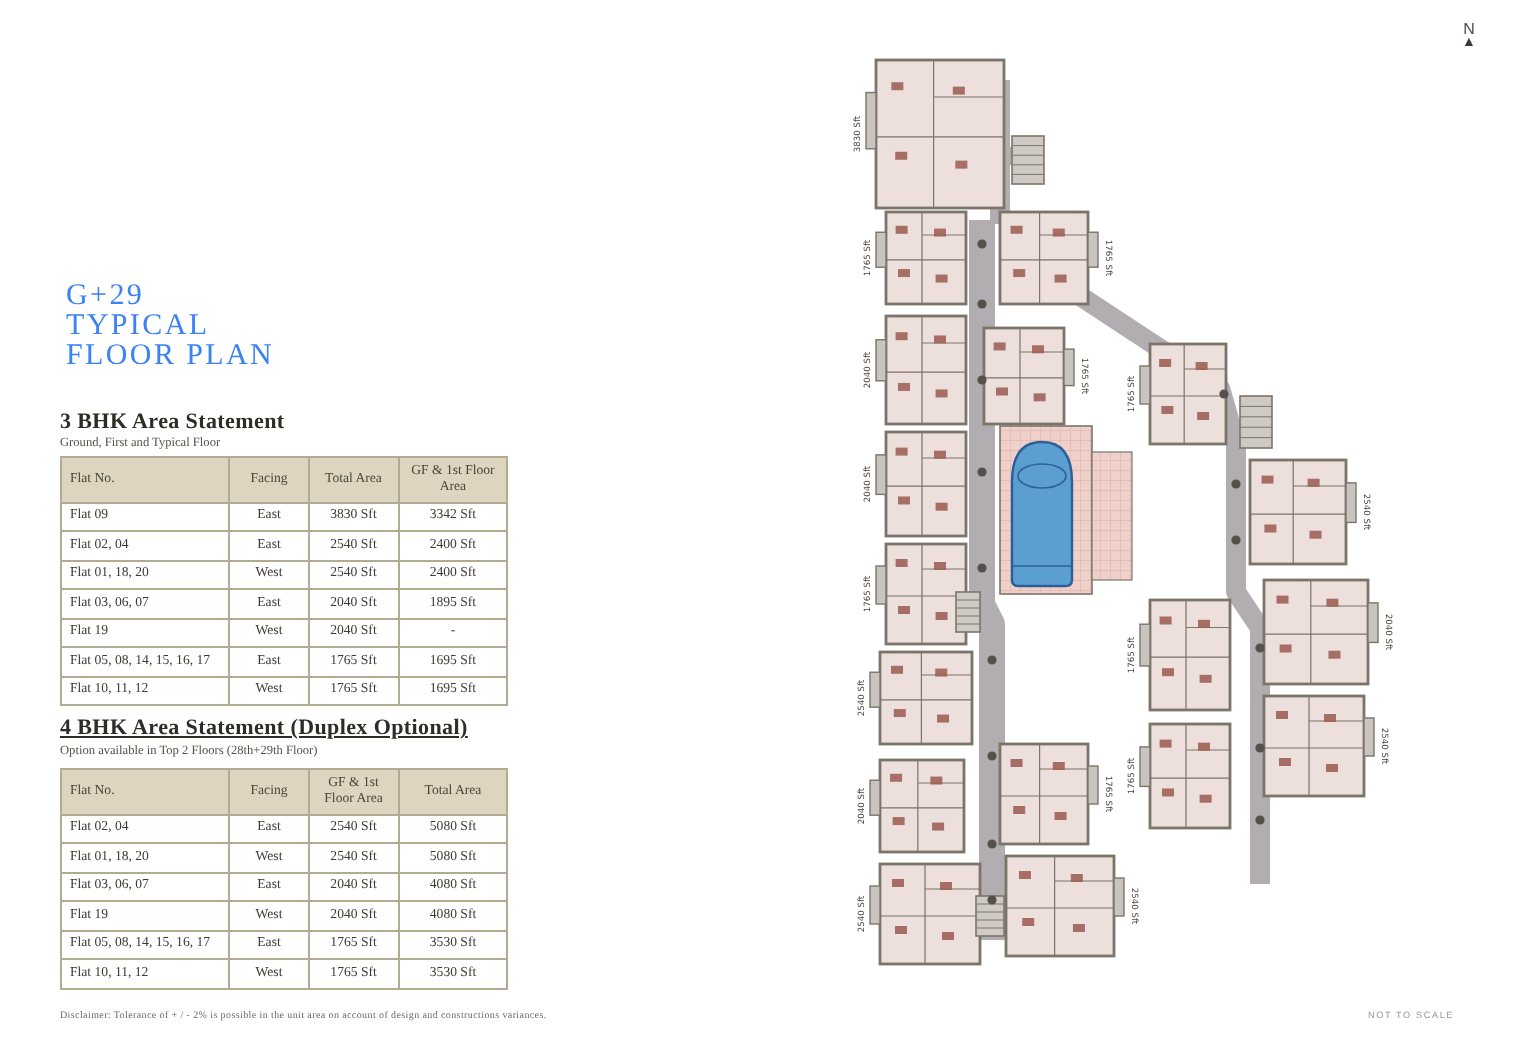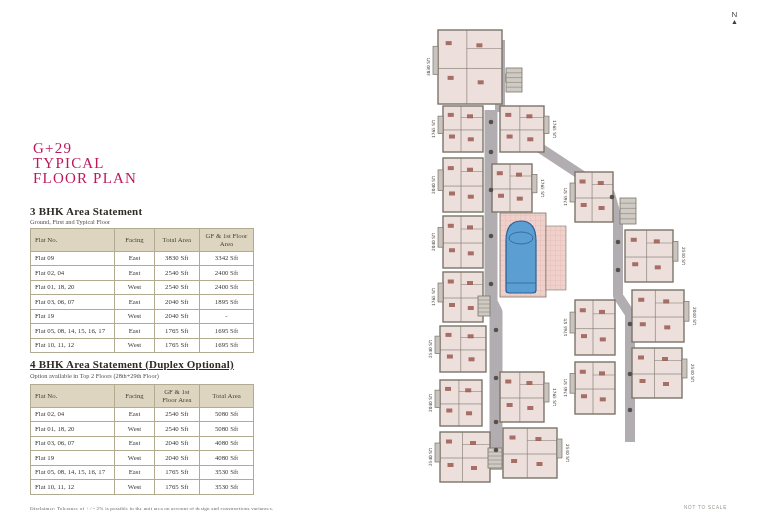--- a/index.html
+++ b/index.html
@@ -1,20 +1,20 @@
 <!DOCTYPE html>
 <html><head>
 <meta charset="utf-8">
 <style>
   html,body{margin:0;padding:0;}
   body{
     width:760px;height:528px;position:relative;background:#ffffff;
     font-family:"Liberation Serif", serif;color:#3d3a34;overflow:hidden;
   }
-  .title-block{position:absolute;left:33px;top:141px;color:#be185d;
+  .title-block{position:absolute;left:33px;top:141px;color:#3b82f6;
     font-size:15px;line-height:15px;letter-spacing:1.2px;}
   .section-heading{position:absolute;font-weight:bold;font-size:11px;color:#2f2c26;letter-spacing:.2px;}
   .section-sub{position:absolute;font-size:6.3px;color:#55514a;}
   .area-table{position:absolute;left:30px;width:224px;border-collapse:collapse;
     font-size:6.8px;color:#3d3a34;}
   .area-table th,.area-table td{border:1px solid #b3aa92;padding:2.5px 4px;line-height:1.25;}
   .area-table th{background:#ddd5c0;font-weight:normal;color:#4a4539;text-align:center;}
   .area-table td{background:#ffffff;text-align:center;}
   .area-table td:first-child{text-align:left;}
   .area-table th:first-child{text-align:left;}

